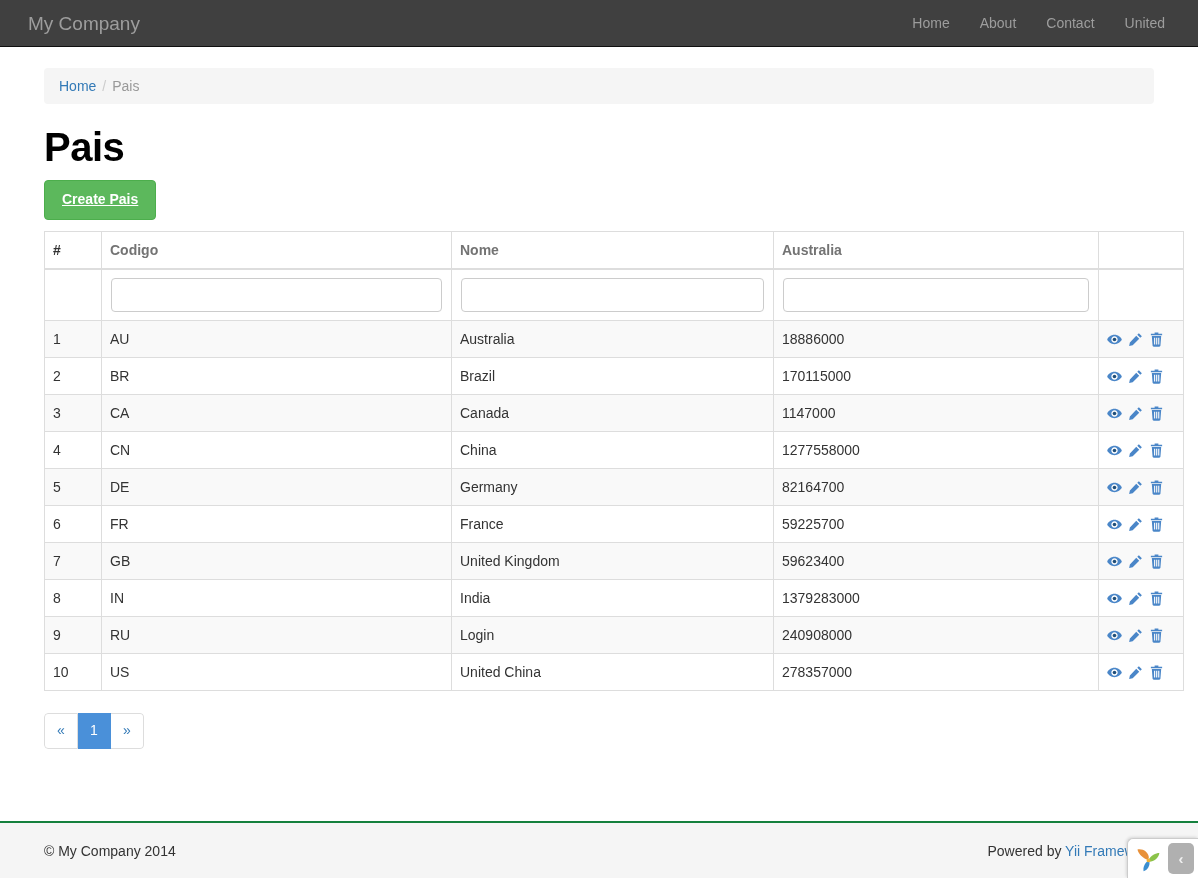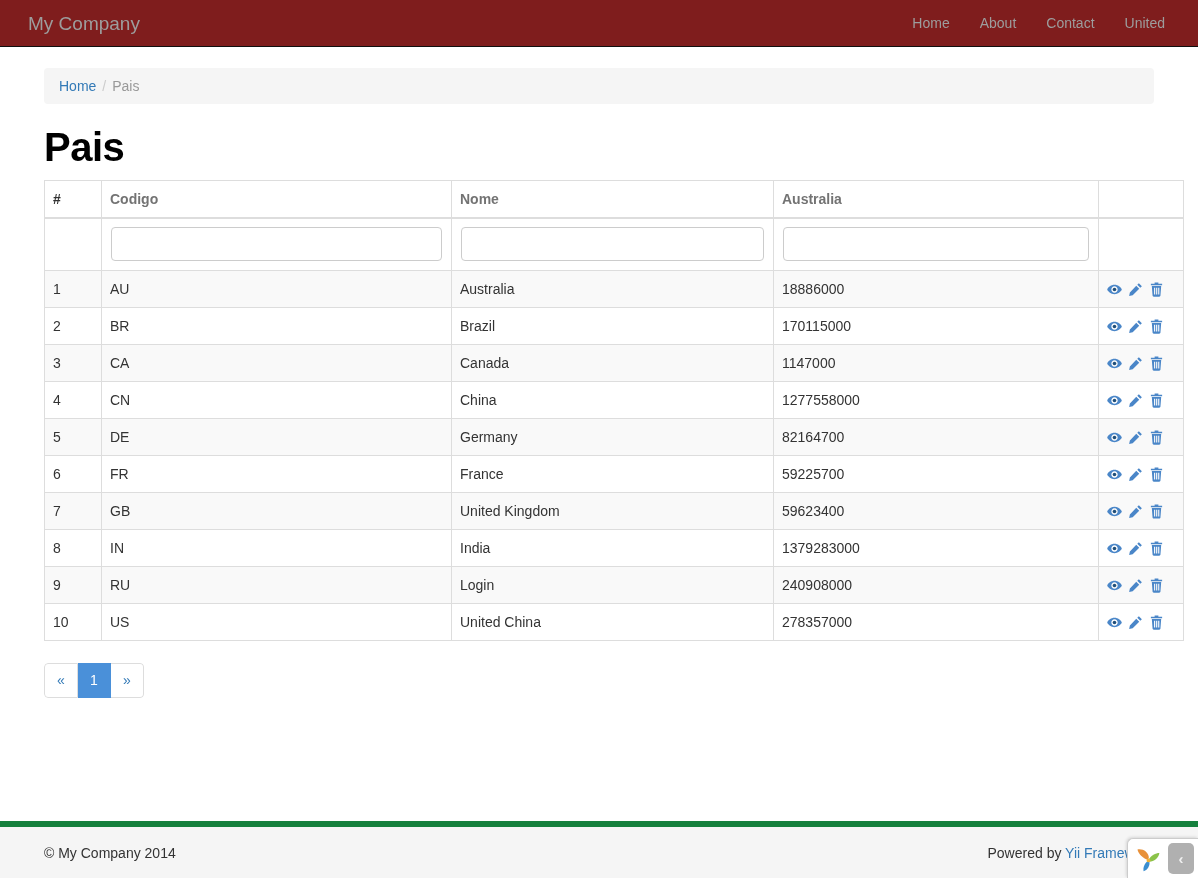--- a/index.html
+++ b/index.html
@@ -16,21 +16,21 @@
   #page {
     position: relative;
     width: 1198px; height: 878px;
     display: flex;
     flex-direction: column;
   }
 
   
   .navbar {
     height: 47px;
-    background: #7f1d1d;
+    background: #404040;
     border-bottom: 1px solid #101010;
     display: flex;
     align-items: center;
     flex: 0 0 auto;
   }
   .navbar-brand {
     color: #9d9d9d;
     font-size: 19px;
     padding: 0 15px 0 28px;
     line-height: 1;
@@ -206,21 +206,21 @@
   }
   ul.pagination li.active a {
     background: #4a90d9;
     border-color: #4a90d9;
     color: #ffffff;
   }
 
   
   .footer {
     flex: 0 0 auto;
-    border-top: 6px solid #15803d;
+    border-top: 2px solid #15803d;
     background: #f5f5f5;
     height: 57px;
     display: flex;
   }
   .footer-inner {
     width: 1140px;
     margin: 0 auto;
     padding: 0 15px;
     display: flex;
     align-items: center;
@@ -287,20 +287,23 @@
     <ul class="breadcrumb">
       <li>
         <a href="#">Home</a>
       </li>
       <li class="sep">/</li>
       <li class="active">Pais</li>
     </ul>
 
     <h1 class="page-title">Pais</h1>
 
+    <p class="btn-toolbar">
+      <a class="btn-success" href="#">Create Pais</a>
+    </p>
 
 
     <table class="grid">
       <thead>
         <tr>
           <th class="col-num">
             <span>#</span>
           </th>
           <th class="col-codigo">
             <a href="#">Codigo</a>

